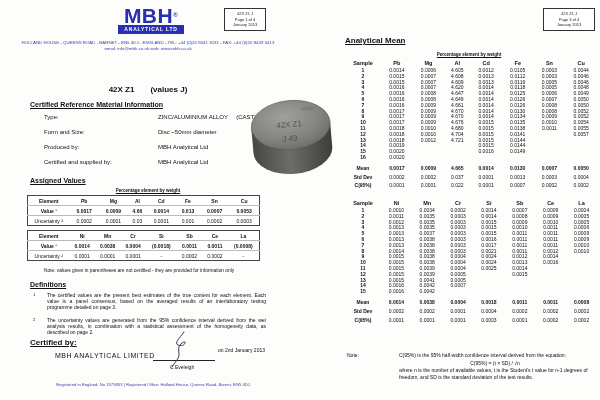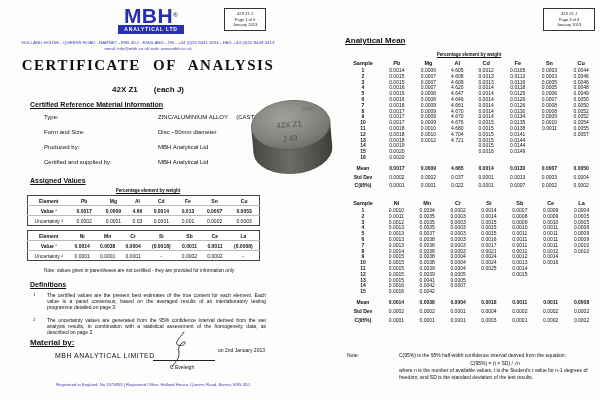--- a/index.html
+++ b/index.html
@@ -99,24 +99,23 @@
 
     <div class="pagebox pb-left">
       <div>42X Z1 J</div>
       <div>Page 1 of 4</div>
       <div>January 2013</div>
     </div>
 
     <div class="addr addr1">HOLLAND HOUSE - QUEENS ROAD - BARNET - EN5 4DJ - ENGLAND - TEL: +44 (0)20 8441 3031 - FAX: +44 (0)20 8449 0413</div>
     <div class="addr addr2">email: info@mbh.co.uk    web: www.mbh.co.uk</div>
 
-    <div class="title">CERTIFICATE OF ANALYSIS</div>
 
     <div class="subtitle">
-      <span>42X Z1</span><span class="batch">(each J)</span>
+      <span>42X Z1</span><span class="batch">(values J)</span>
     </div>
 
     <div class="sec-title crm-sec">Certified Reference Material Information</div>
 
     <div class="crm-label crm-r0">Type:</div>
     <div class="crm-value crm-r0">ZINC/ALUMINIUM ALLOY     (CAST)</div>
     <div class="crm-label crm-r1">Form and Size:</div>
     <div class="crm-value crm-r1">Disc ~50mm diameter</div>
     <div class="crm-label crm-r2">Produced by:</div>
     <div class="crm-value crm-r2">MBH Analytical Ltd</div>
@@ -222,21 +221,21 @@
     </div>
 
     <div class="note-left">Note:  values given in parentheses are not certified - they are provided for information only</div>
 
     <div class="sec-title defs-sec">Definitions</div>
     <div class="def-num def1">1</div>
     <div class="def-text def1">The certified values are the present best estimates of the true content for each element.  Each value is a panel consensus, based on the averaged results of an interlaboratory testing programme detailed on page 3.</div>
     <div class="def-num def2">2</div>
     <div class="def-text def2">The uncertainty values are generated from the 95% confidence interval derived from the wet analysis results, in combination with a statistical assessment of the homogeneity data, as described on page 2.</div>
 
-    <div class="sec-title certified-sec">Material by:</div>
+    <div class="sec-title certified-sec">Certified by:</div>
     <div class="company">MBH  ANALYTICAL  LIMITED</div>
     <div class="sigline"></div>
     <svg class="signature-svg" width="44" height="38" viewBox="0 0 44 38">
       <path d="M26 2 C21 9 16 13 20 15 C27 18 30 9 24 13 C17 18 24 24 19 30 C17 33 15 35 14 37" stroke="#3a3a52" stroke-width="1" fill="none" stroke-linecap="round"></path>
     </svg>
     <div class="sign-date">on 2nd January 2013</div>
     <div class="signatory">C Eveleigh</div>
 
     <div class="footer">Registered in England, No 1575853  |  Registered Office: Holland House, Queens Road, Barnet, EN5 4DJ</div>
   </div>

